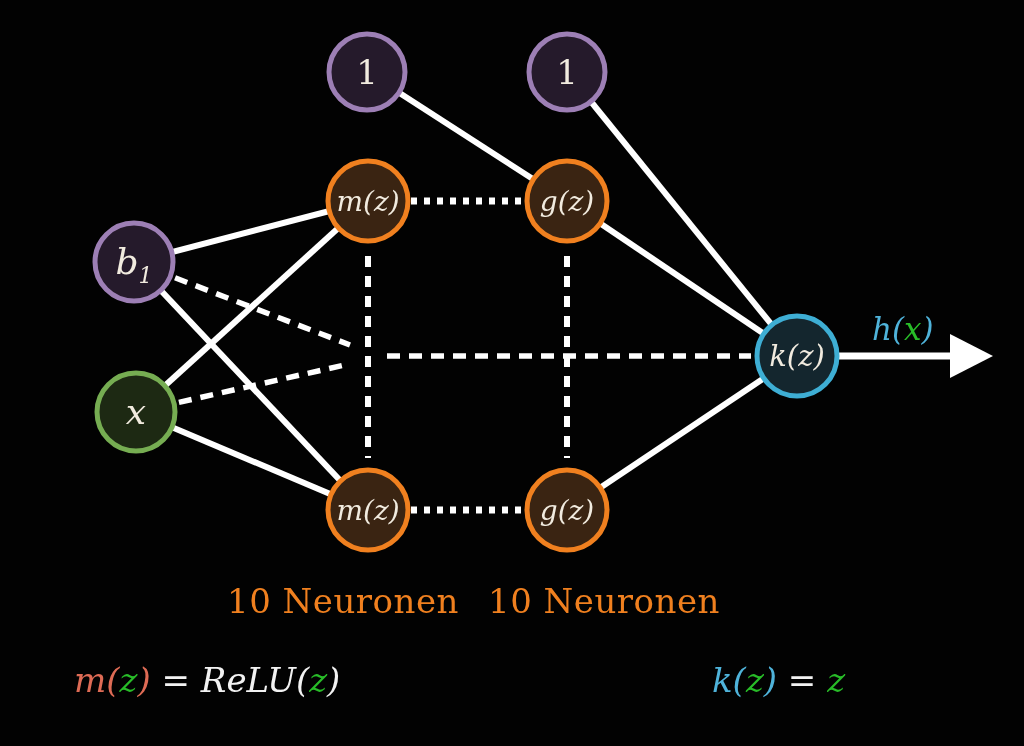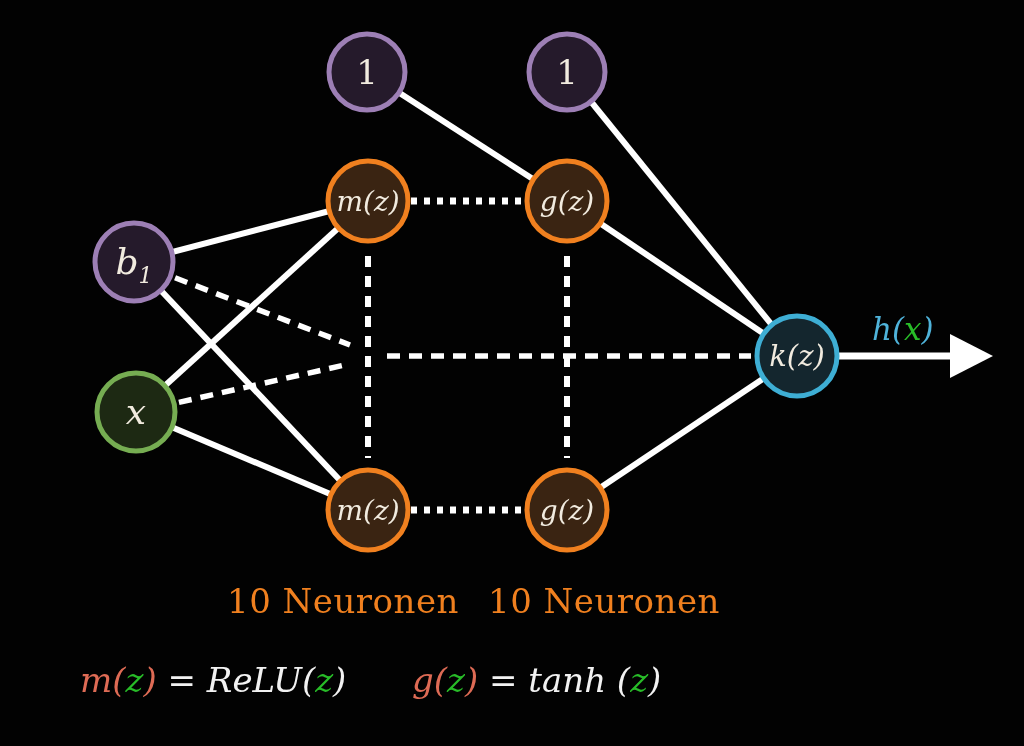--- a/index.html
+++ b/index.html
@@ -38,21 +38,21 @@
     font-style: italic;
     white-space: nowrap;
   }
   .formula {
     position: absolute;
     top: 660px;
     font-size: 34px;
     font-style: italic;
     white-space: nowrap;
   }
-  #formula-relu    { left: 80px; }
+  #formula-relu    { left: 74px; }
   #formula-tanh    { left: 412px; }
   #formula-identity{ left: 712px; }
 </style>
 </head>
 <body>
 
 <div class="stage" style="background: rgb(2, 2, 2);">
   <svg id="diagram" width="1024" height="746" viewBox="0 0 1024 746">
       <line x1="134" y1="262" x2="368" y2="201" stroke="#ffffff" stroke-width="6"></line>
       <line x1="134" y1="262" x2="368" y2="510" stroke="#ffffff" stroke-width="6"></line>
@@ -109,14 +109,14 @@
       </g>
     </svg>
 
   <div class="neuronen-label" id="label-m" style="color: rgb(240, 128, 31);">10 Neuronen</div>
 
   <div class="neuronen-label" id="label-g" style="color: rgb(240, 128, 31);">10 Neuronen</div>
 
   <div class="output-label" id="hx-label"><span style="color: rgb(79, 179, 218);">h(</span><span style="color: rgb(40, 188, 40);">x</span><span style="color: rgb(79, 179, 218);">)</span></div>
 
   <div class="formula" id="formula-relu"><span style="color: rgb(222, 107, 85);">m(</span><span style="color: rgb(40, 188, 40);">z</span><span style="color: rgb(222, 107, 85);">)</span><span style="color: rgb(242, 242, 242);"> = </span><span style="color: rgb(242, 242, 242);">ReLU(</span><span style="color: rgb(40, 188, 40);">z</span><span style="color: rgb(242, 242, 242);">)</span></div>
-  <div class="formula" id="formula-tanh"><span style="color: rgb(222, 107, 85);">g(</span><span style="color: rgb(40, 188, 40);">z</span><span style="color: rgb(222, 107, 85);">)</span><span style="color: rgb(242, 242, 242);"> = </span><span style="color: rgb(242, 242, 242);">tanh (</span><span style="color: rgb(40, 188, 40);">z</span><span style="color: rgb(242, 242, 242);">)</span></div>
+  <div class="formula" id="formula-identity"><span style="color: rgb(79, 179, 218);">k(</span><span style="color: rgb(40, 188, 40);">z</span><span style="color: rgb(79, 179, 218);">)</span><span style="color: rgb(242, 242, 242);"> = </span><span style="color: rgb(40, 188, 40);">z</span></div>
 </div>
 
 </body></html>

